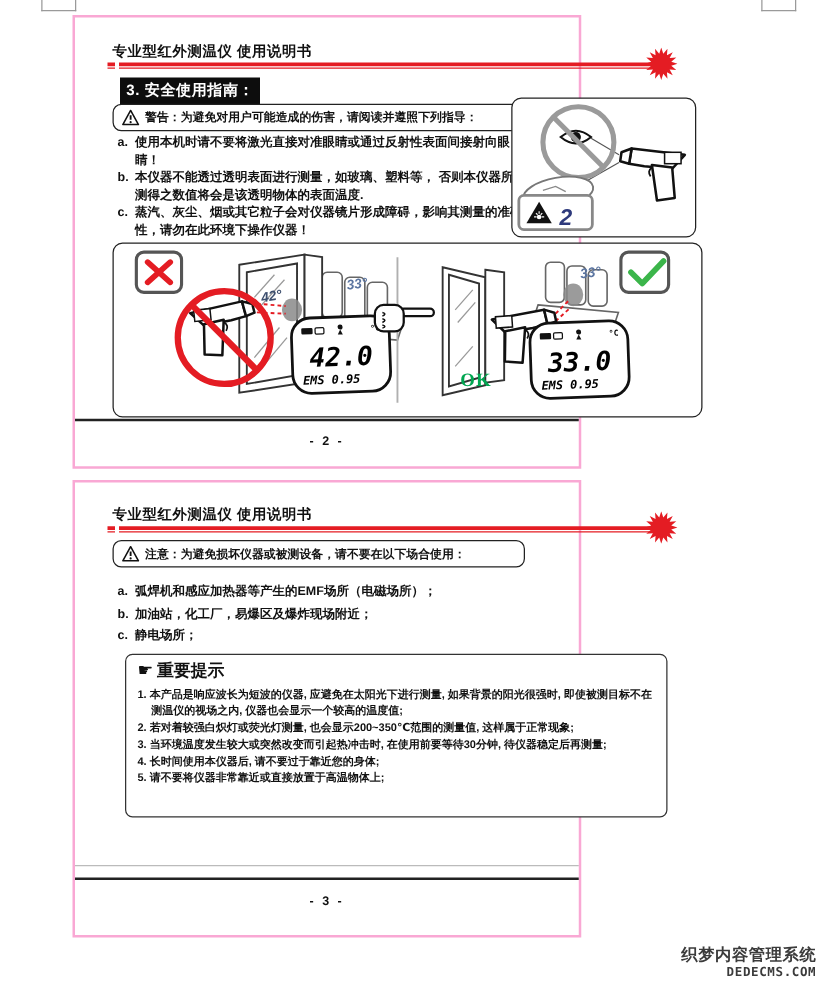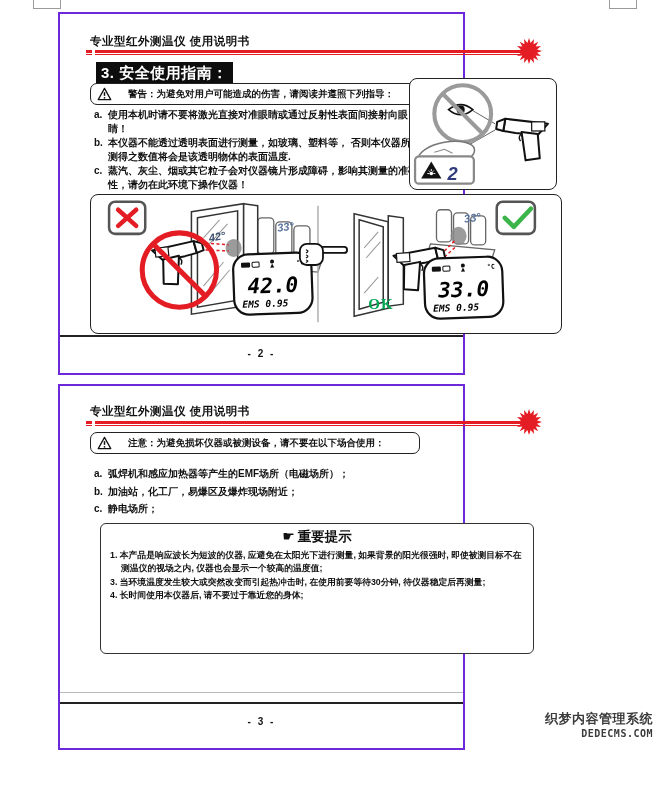--- a/index.html
+++ b/index.html
@@ -5,74 +5,74 @@
   html,body{margin:0;padding:0;}
   body{
     width:653px;height:786px;position:relative;background:#ffffff;
     font-family:"Liberation Sans","DejaVu Sans",sans-serif;color:#111;
     overflow:hidden;
   }
   .crop{position:absolute;top:0;height:8px;width:26px;border:1px solid #9a9a9a;border-top:none;background:#fff;}
   #crop-left{left:33px;}
   #crop-right{left:609px;}
 
-  .page{position:absolute;left:58px;width:407px;background:#fff;border:2px solid #6d28d9;box-sizing:border-box;}
+  .page{position:absolute;left:58px;width:407px;background:#fff;border:2px solid #f9a8d4;box-sizing:border-box;}
   #page-1{top:12px;height:363px;}
   #page-2{top:384px;height:366px;}
 
   .hdr-title{position:absolute;left:30px;font-size:11.5px;font-weight:bold;letter-spacing:0.5px;white-space:nowrap;}
   #page-1 .hdr-title{top:20px;}
   #page-2 .hdr-title{top:18px;}
 
   .redline{position:absolute;left:26px;width:440px;height:6px;}
   #page-1 .redline{top:36px;}
   #page-2 .redline{top:35px;}
   .rl-a{height:2.5px;background:linear-gradient(90deg,#e41c23 0 6px,transparent 6px 9px,#e41c23 9px 100%);}
   .rl-b{height:1.5px;margin-top:1px;background:linear-gradient(90deg,#e41c23 0 6px,transparent 6px 9px,#e41c23 9px 100%);}
   .starburst{position:absolute;width:26px;height:26px;}
   #page-1 .starburst{left:456px;top:24px;}
   #page-2 .starburst{left:456px;top:23px;}
 
   .sec-badge{position:absolute;left:36px;top:48px;background:#0d0d0d;color:#fff;
-    font-size:15px;font-weight:bold;padding:2px 5px 3px;letter-spacing:0.5px;}
+    font-size:12px;font-weight:bold;padding:2px 5px 3px;letter-spacing:0.5px;}
 
   .alert-box{position:absolute;left:30px;border:1.7px solid #222;border-radius:7px;
-    padding:3px 6px;font-size:9.5px;font-weight:bold;display:flex;align-items:center;gap:16px;
+    padding:3px 6px;font-size:9.5px;font-weight:bold;display:flex;align-items:center;gap:4px;
     box-sizing:border-box;background:#fff;white-space:nowrap;}
   #warn-box{top:69px;width:326px;}
   #notice-box{top:46px;width:330px;text-align:right;}
   .tri-icon{flex:none;width:15px;height:14px;}
 
   .items{position:absolute;left:34px;width:326px;font-size:10px;font-weight:bold;line-height:13.5px;}
   #page-1 .items{top:94px;}
   #page-2 .items{top:80px;line-height:16.5px;}
   .item{display:flex;margin-bottom:1px;}
   .item .lbl{width:14px;flex:none;}
   .item .txt{flex:1;}
 
   .fig-box{position:absolute;border:1.7px solid #222;border-radius:8px;background:#fff;box-sizing:border-box;}
   #eye-box{left:349px;top:64px;width:148px;height:112px;}
   #main-fig{left:30px;top:180px;width:472px;height:140px;}
   .fig-box svg{display:block;width:100%;height:100%;}
 
   #imp-box{position:absolute;left:40px;top:137px;width:434px;height:131px;
     border:1.6px solid #333;border-radius:6px;box-sizing:border-box;padding:3px 9px;background:#fff;}
-  .imp-title{text-align:center;font-size:13.5px;font-weight:bold;margin:1px 0 3px;}
+  .imp-title{font-size:13.5px;font-weight:bold;margin:1px 0 3px;}
   .imp-title .hand{font-size:14px;margin-right:3px;}
   .imp-item{font-size:8.8px;font-weight:bold;line-height:13.4px;padding-left:11px;text-indent:-11px;}
 
   .foot-rule{position:absolute;left:0;width:100%;border-top:2.2px solid #222;}
   #page-1 .foot-rule{top:321px;}
   #page-2 .foot-rule{top:316px;}
   .foot-rule-ghost{position:absolute;left:0;width:100%;border-top:1px solid #bbb;top:306px;}
   .page-num{position:absolute;left:0;width:100%;text-align:center;font-size:10px;font-weight:bold;letter-spacing:2px;}
   #page-1 .page-num{top:334px;}
   #page-2 .page-num{top:330px;}
 
-  #watermark{position:absolute;left:534px;top:710px;width:119px;text-align:right;font-weight:bold;color:#3b3b3b;
+  #watermark{position:absolute;left:534px;top:755px;width:119px;text-align:right;font-weight:bold;color:#3b3b3b;
     text-shadow:1px 1px 0 #fff,-1px -1px 0 #fff,1px -1px 0 #fff,-1px 1px 0 #fff,0 1px 0 #fff,0 -1px 0 #fff,1px 0 0 #fff,-1px 0 0 #fff;}
   #watermark .wm1{font-size:13px;letter-spacing:0.5px;}
   #watermark .wm2{font-size:10px;letter-spacing:0.5px;font-family:"DejaVu Sans Mono",monospace;}
 
   .lcd-big{font-family:"DejaVu Sans Mono",monospace;font-weight:bold;font-style:italic;font-size:21px;}
   .lcd-ems{font-family:"DejaVu Sans Mono",monospace;font-weight:bold;font-style:italic;font-size:9.5px;}
   .lcd-unit{font-family:"DejaVu Sans Mono",monospace;font-weight:bold;font-size:6.5px;}
   .temp-label{font-weight:bold;font-size:11px;font-style:italic;}
   .ok-text{font-family:"Liberation Serif","DejaVu Serif",serif;font-weight:bold;font-size:15px;letter-spacing:1px;}
   .laser-two{font-weight:bold;font-style:italic;font-size:18px;}
@@ -304,22 +304,24 @@
       <span class="lbl">c.</span>
       <span class="txt">静电场所；</span>
     </div>
   </div>
 
   <div id="imp-box">
     <div class="imp-title">
       <span class="hand">☛</span><span>重要提示</span>
     </div>
     <div class="imp-item">1. 本产品是响应波长为短波的仪器, 应避免在太阳光下进行测量, 如果背景的阳光很强时, 即使被测目标不在测温仪的视场之内, 仪器也会显示一个较高的温度值;</div>
+    <div class="imp-item">2. 若对着较强白炽灯或荧光灯测量, 也会显示200~350℃范围的测量值, 这样属于正常现象;</div>
     <div class="imp-item">3. 当环境温度发生较大或突然改变而引起热冲击时, 在使用前要等待30分钟, 待仪器稳定后再测量;</div>
     <div class="imp-item">4. 长时间使用本仪器后, 请不要过于靠近您的身体;</div>
+    <div class="imp-item">5. 请不要将仪器非常靠近或直接放置于高温物体上;</div>
   </div>
 
   <div class="foot-rule-ghost"></div>
   <div class="foot-rule"></div>
   <div class="page-num">- 3 -</div>
 </div>
 
 <div id="watermark">
   <div class="wm1">织梦内容管理系统</div>
   <div class="wm2">DEDECMS.COM</div>

